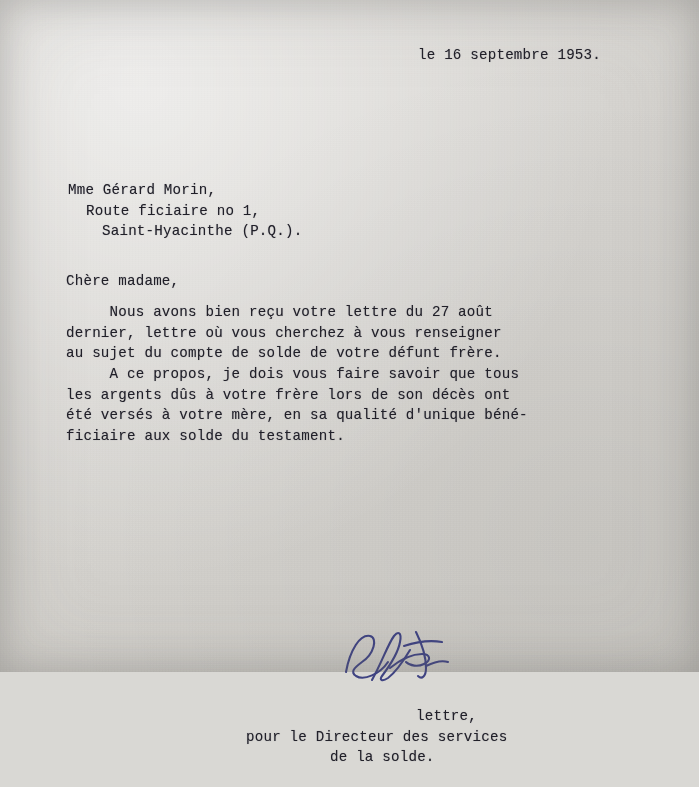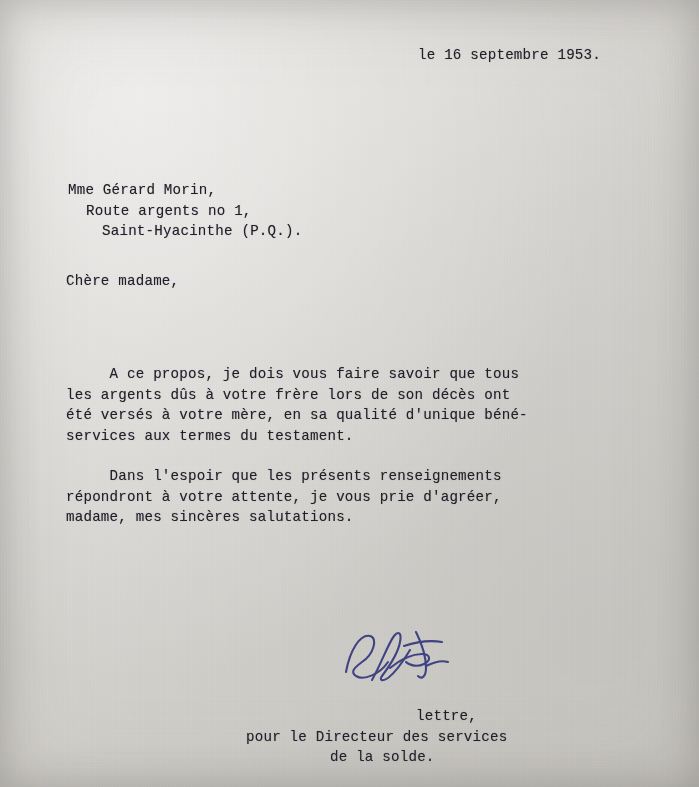--- a/index.html
+++ b/index.html
@@ -9,21 +9,21 @@
   body {
     width: 699px;
     height: 787px;
     background: #d9d8d4;
     font-family: "Liberation Mono", "DejaVu Sans Mono", monospace;
     overflow: hidden;
   }
   .page {
     position: relative;
     width: 699px;
-    height: 787px;
+    height: 672px;
     background:
       radial-gradient(ellipse at 20% 12%, rgba(255,255,255,0.55), rgba(255,255,255,0) 60%),
       radial-gradient(ellipse at 85% 80%, rgba(0,0,0,0.05), rgba(0,0,0,0) 65%),
       linear-gradient(160deg, #dedcd8 0%, #d6d4d0 40%, #cfcdc8 100%);
     color: #1a1a23;
   }
   .grain {
     position: absolute;
     inset: 0;
     pointer-events: none;
@@ -92,39 +92,39 @@
 <body>
 
 <div class="page">
 
   <div class="grain"></div>
 
   <div class="typed date-line">le 16 septembre 1953.</div>
 
   <div class="addressee">
     <div class="typed l1">Mme Gérard Morin,</div>
-    <div class="typed l2">Route argents no 1,</div>
+    <div class="typed l2">Route ficiaire no 1,</div>
     <div class="typed l3">Saint-Hyacinthe (P.Q.).</div>
   </div>
 
   <div class="typed salutation">Chère madame,</div>
 
+  <div class="para para-1">
+    <div class="typed">     Nous avons bien reçu votre lettre du 27 août</div>
+    <div class="typed">dernier, lettre où vous cherchez à vous renseigner</div>
+    <div class="typed">au sujet du compte de solde de votre défunt frère.</div>
+  </div>
 
   <div class="para para-2">
     <div class="typed">     A ce propos, je dois vous faire savoir que tous</div>
     <div class="typed">les argents dûs à votre frère lors de son décès ont</div>
     <div class="typed">été versés à votre mère, en sa qualité d'unique béné-</div>
-    <div class="typed">services aux termes du testament.</div>
+    <div class="typed">ficiaire aux solde du testament.</div>
   </div>
 
-  <div class="para para-3">
-    <div class="typed">     Dans l'espoir que les présents renseignements</div>
-    <div class="typed">répondront à votre attente, je vous prie d'agréer,</div>
-    <div class="typed">madame, mes sincères salutations.</div>
-  </div>
 
   <div class="signature">
     <svg width="130" height="90" viewBox="0 0 130 90" fill="none">
       <g stroke="#3f4382" stroke-width="2.1" stroke-linecap="round" stroke-linejoin="round" fill="none">
         <path d="M16 62 C 20 40, 30 24, 40 26 C 48 28, 44 44, 32 52 C 24 58, 20 62, 26 66 C 34 71, 50 64, 58 52"></path>
         <path d="M42 70 C 52 52, 58 34, 64 26 C 68 21, 72 22, 70 32 C 68 44, 58 58, 52 66 C 49 70, 52 72, 58 68 C 66 62, 74 50, 80 40"></path>
         <path d="M60 58 C 70 50, 82 44, 92 44 C 100 44, 102 50, 94 54 C 88 57, 80 56, 76 52"></path>
         <path d="M86 22 C 92 34, 96 48, 96 58 C 96 66, 92 70, 88 66"></path>
         <path d="M74 36 C 86 32, 100 30, 112 32"></path>
         <path d="M96 56 C 104 52, 112 50, 118 52"></path>

